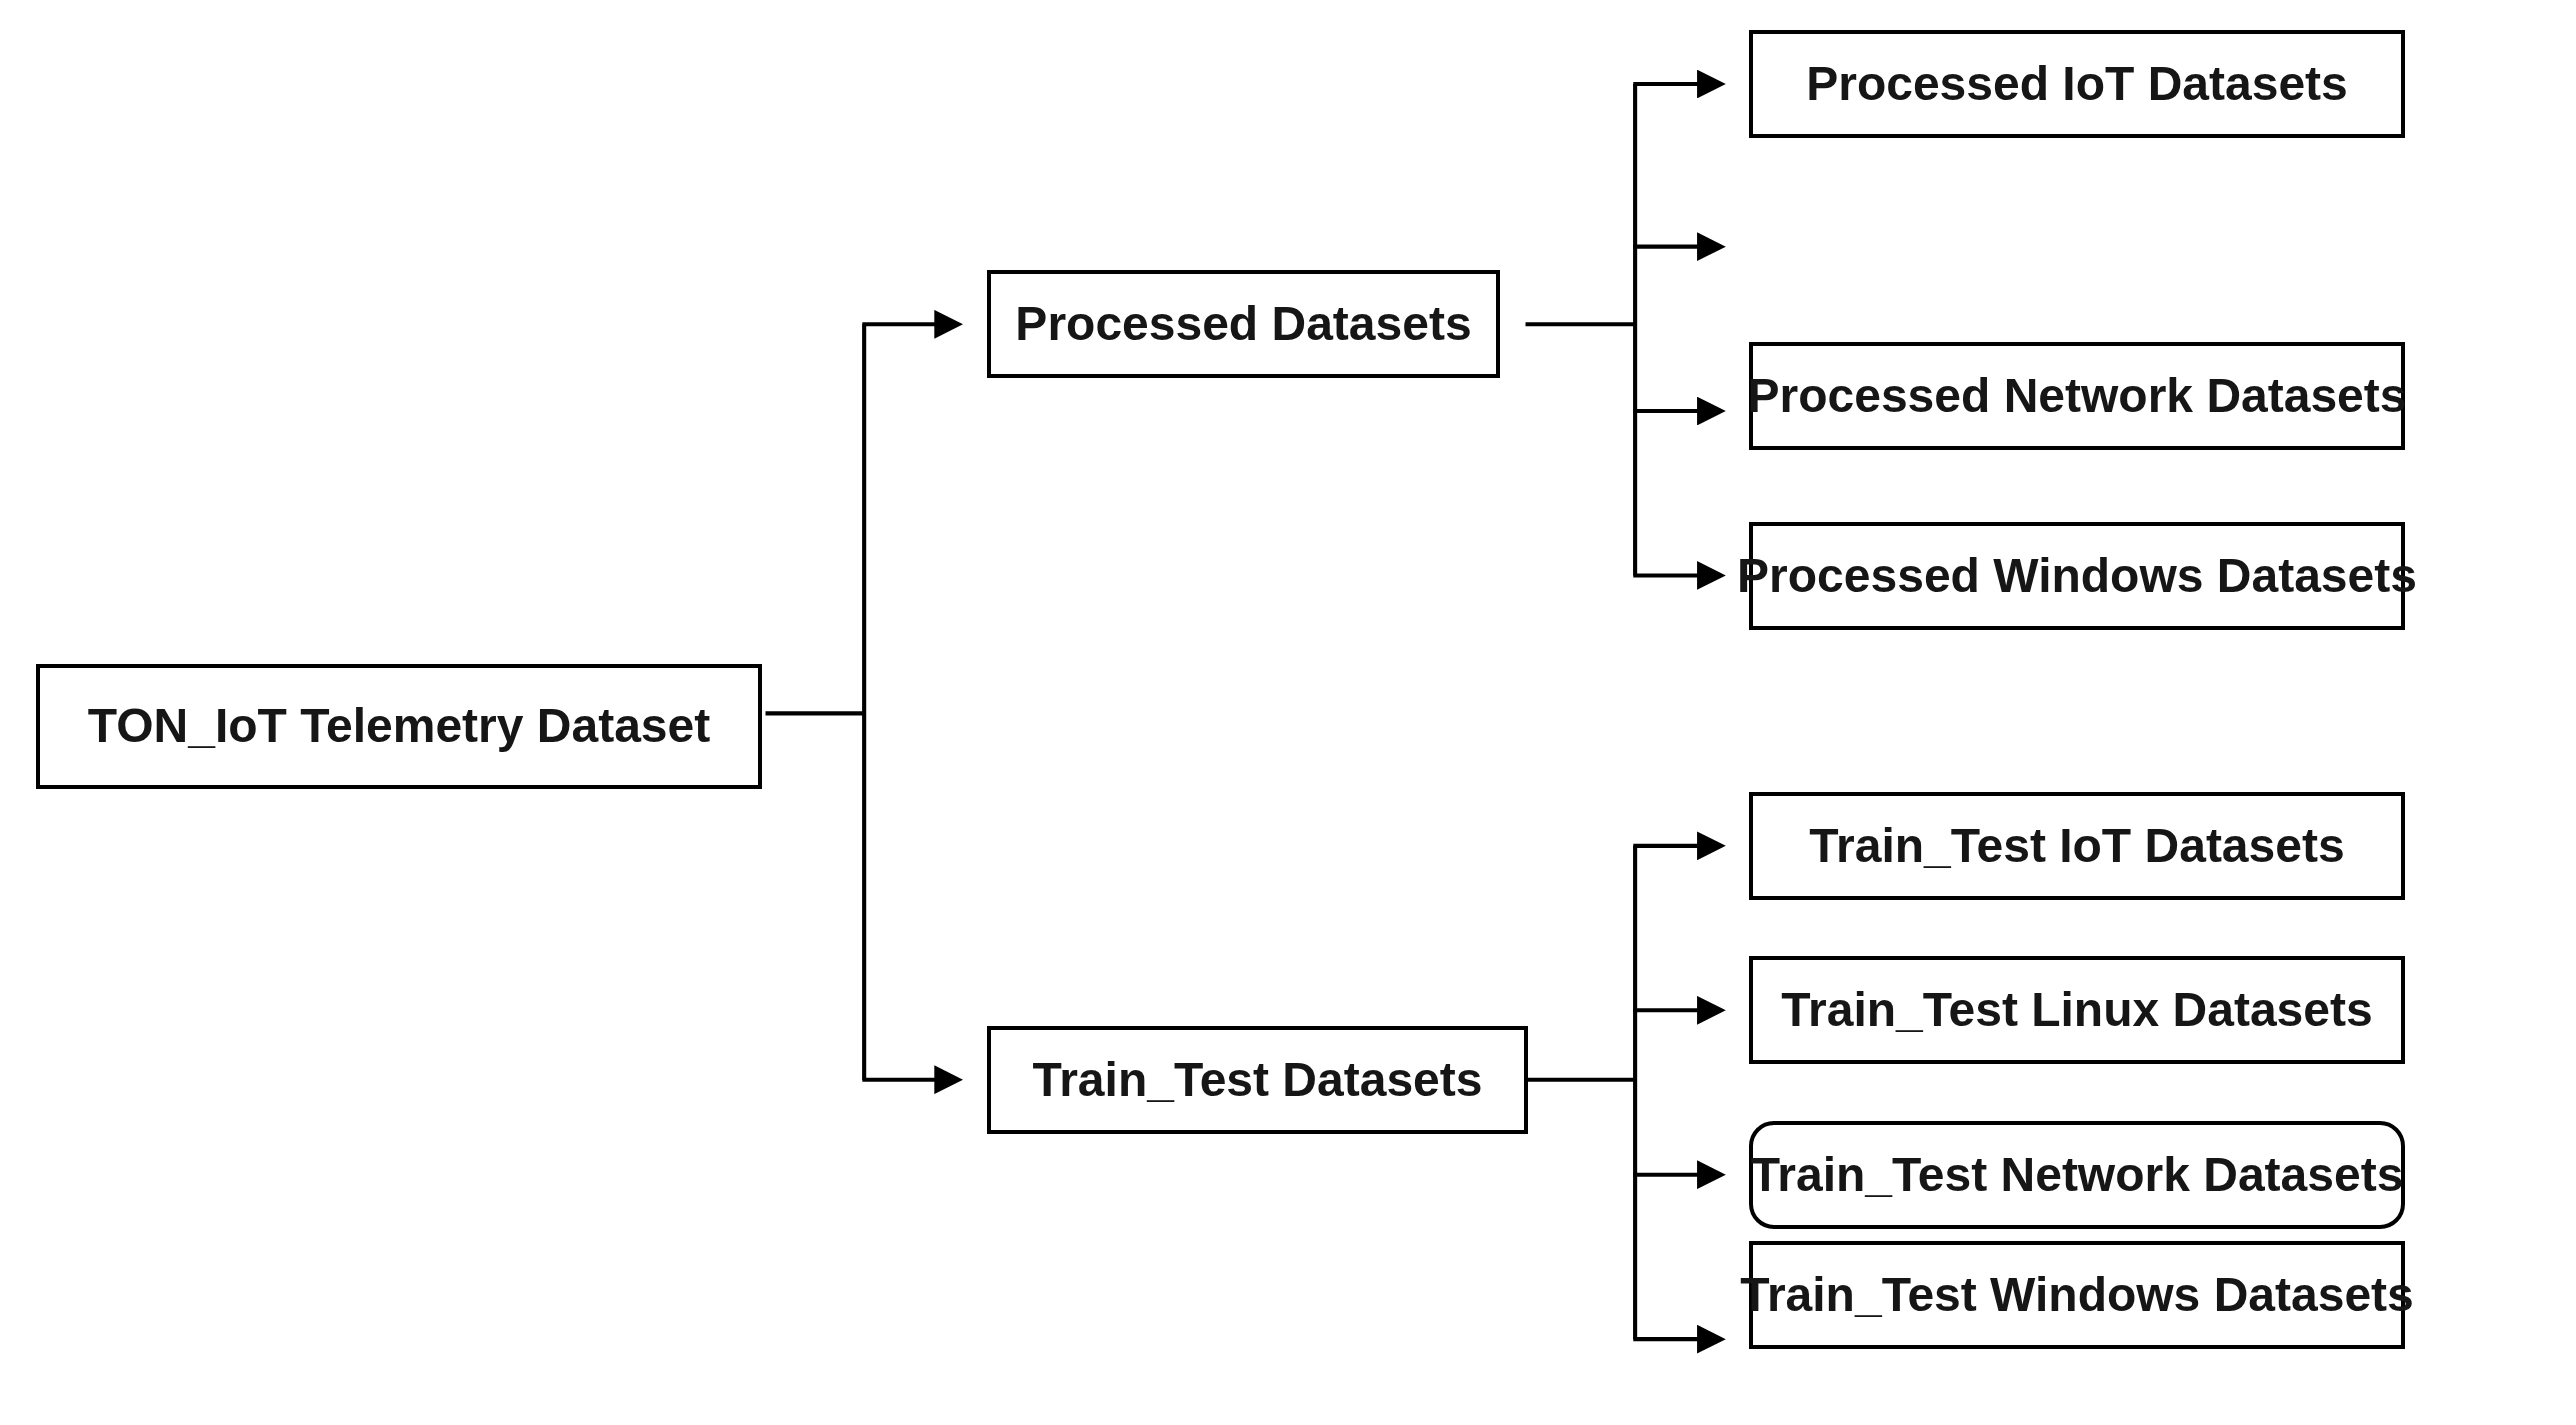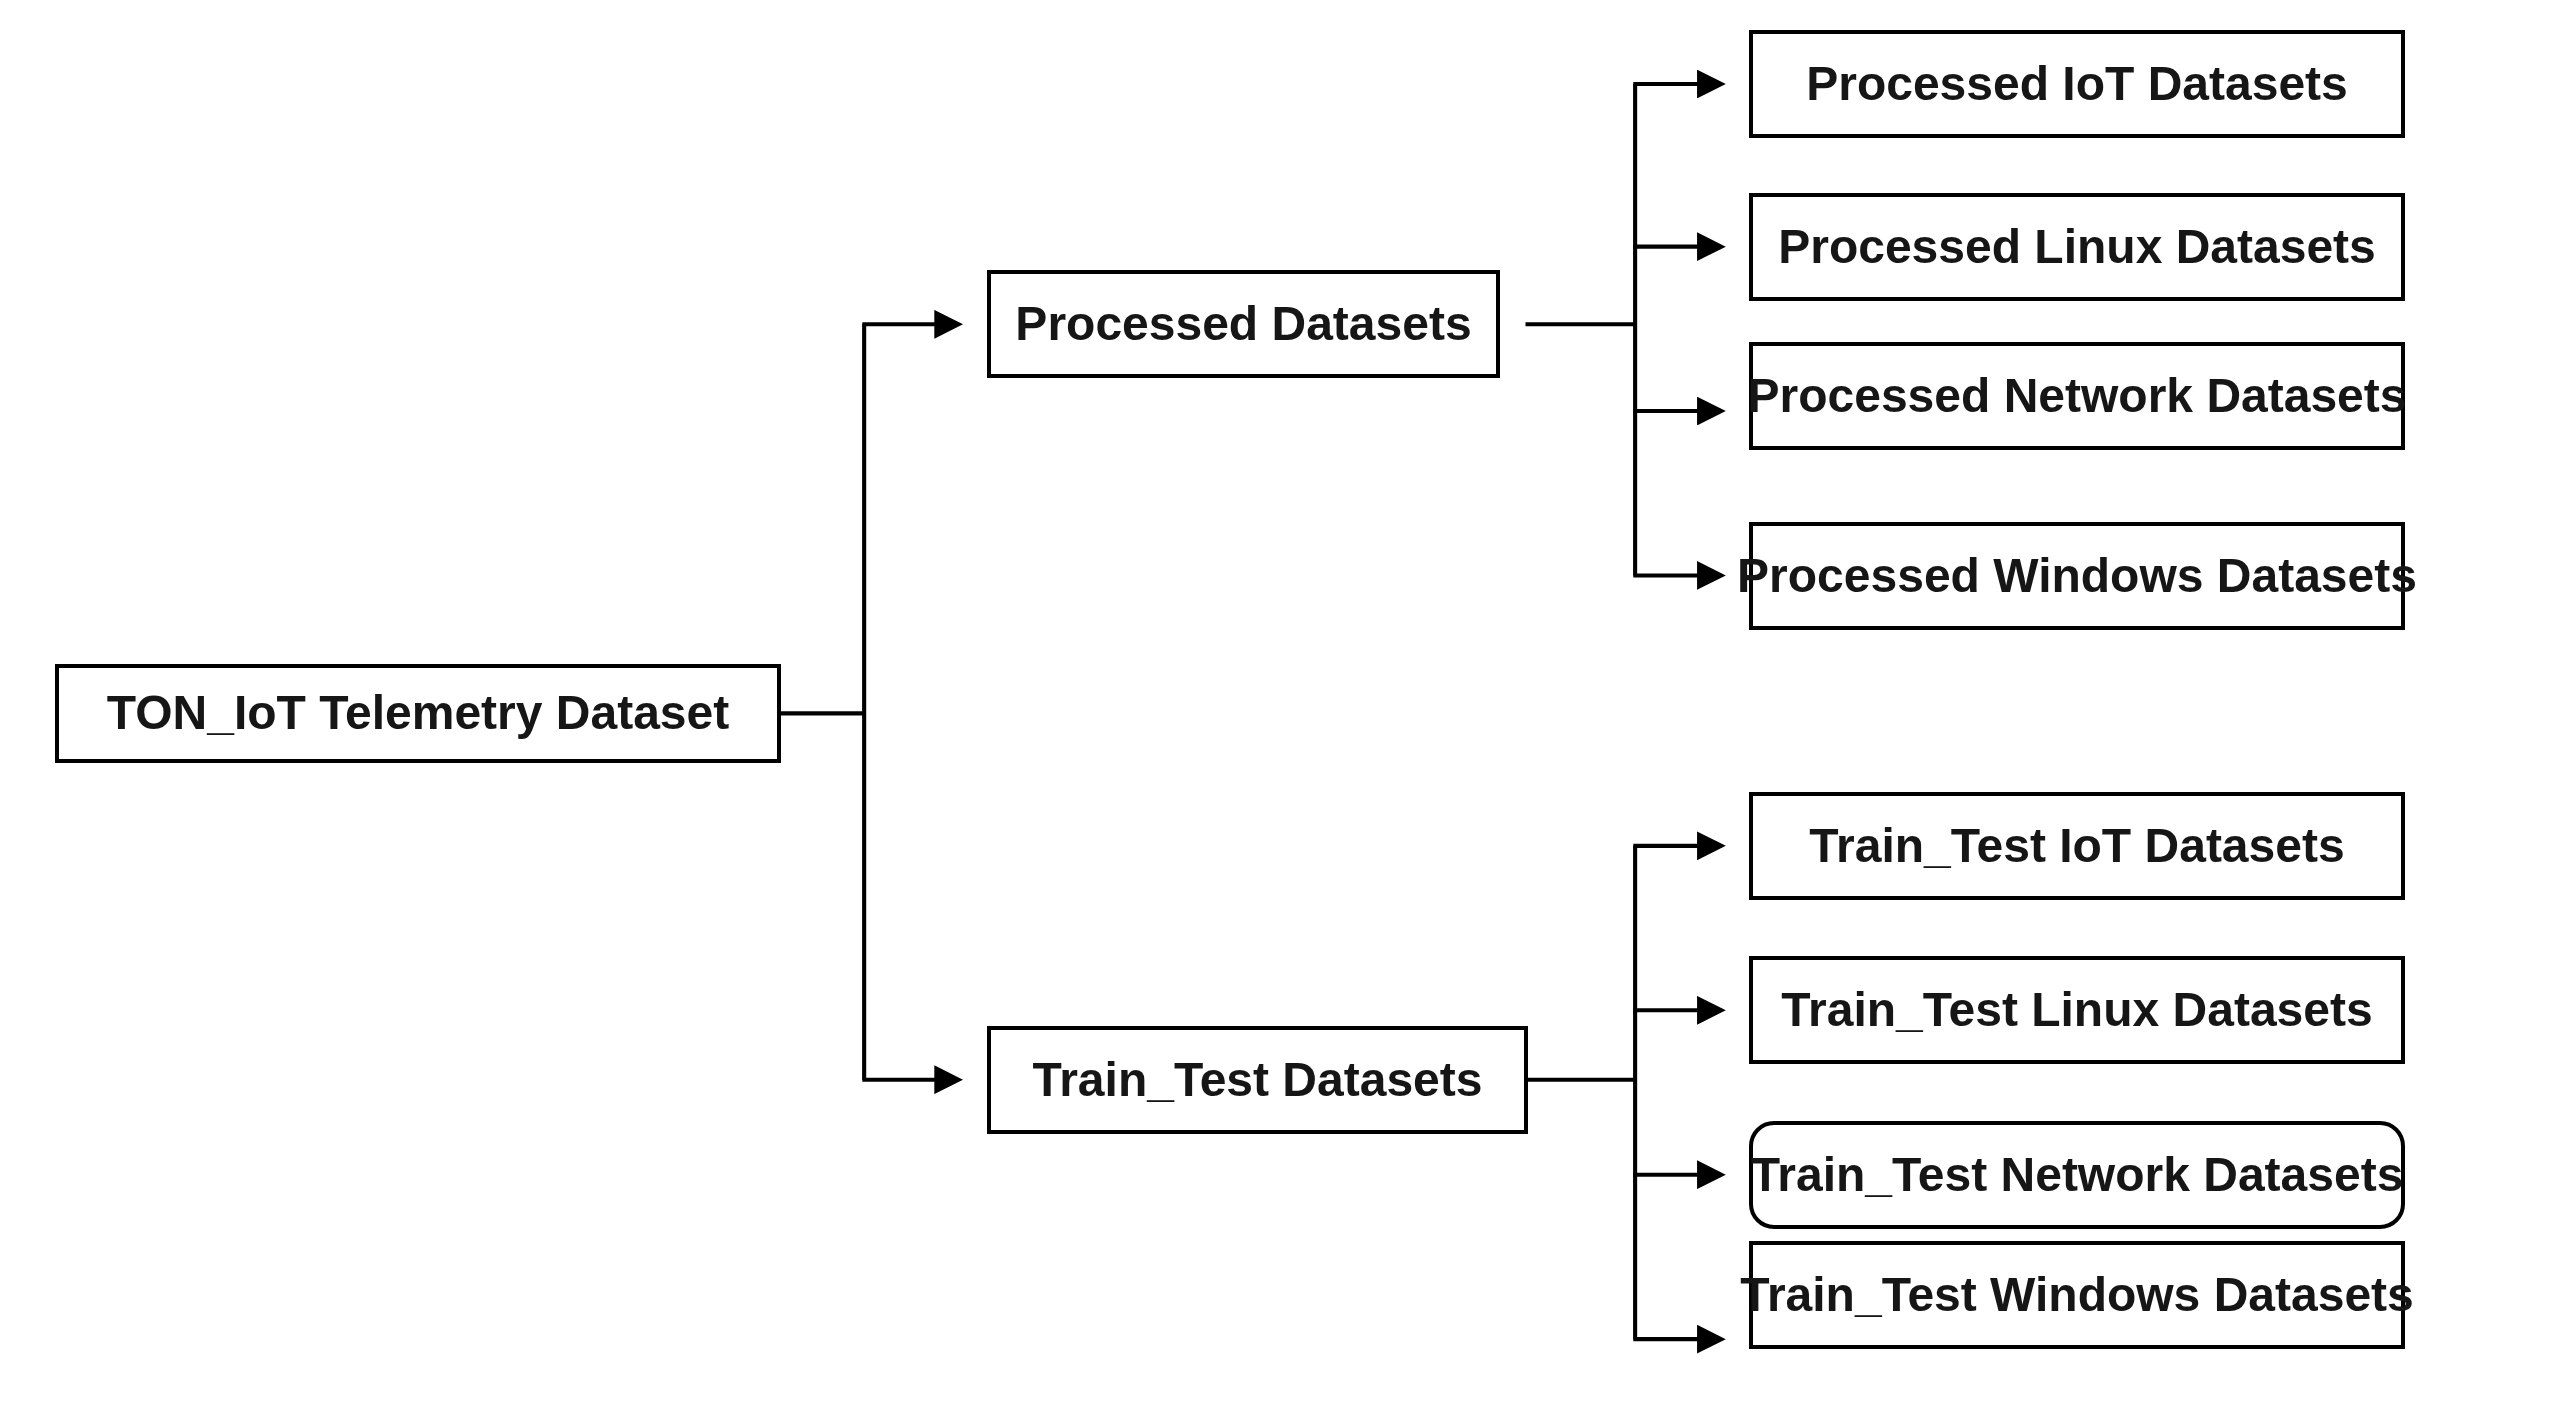--- a/index.html
+++ b/index.html
@@ -32,21 +32,21 @@
     justify-content: center;
     text-align: center;
     font-weight: bold;
     font-size: 48px;
     letter-spacing: 0px;
     color: #161616;
     line-height: 1.05;
     white-space: nowrap;
   }
   
-  .n-root      { left: 55px;   top: 664px;  width: 726px; height: 99px; }
+  .n-root      { left: 36px;   top: 664px;  width: 726px; height: 125px; }
   
   .n-processed { left: 987px; top: 270px;  width: 513px; height: 108px; }
   .n-train     { left: 987px; top: 1026px; width: 541px; height: 108px; }
   
   .n-leaf      { left: 1749px; width: 656px; height: 108px; }
   .n-p-iot     { top: 30px; }
   .n-p-linux   { top: 193px; }
   .n-p-network { top: 342px; }
   .n-p-windows { top: 522px; }
   .n-t-iot     { top: 792px; text-align: center; }
@@ -90,21 +90,20 @@
   </svg>
 
   <div class="node n-root">TON_IoT Telemetry Dataset</div>
 
   <div class="node n-processed">Processed Datasets</div>
 
   <div class="node n-train">Train_Test Datasets</div>
 
   <div class="node n-leaf n-p-iot">Processed IoT Datasets</div>
 
-  <div class="node n-leaf n-p-linux">Processed Linux Datasets</div>
 
   <div class="node n-leaf n-p-network">Processed Network Datasets</div>
 
   <div class="node n-leaf n-p-windows">Processed Windows Datasets</div>
 
   <div class="node n-leaf n-t-iot">Train_Test IoT Datasets</div>
 
   <div class="node n-leaf n-t-linux">Train_Test Linux Datasets</div>
 
   <div class="node n-leaf n-t-network">Train_Test Network Datasets</div>

